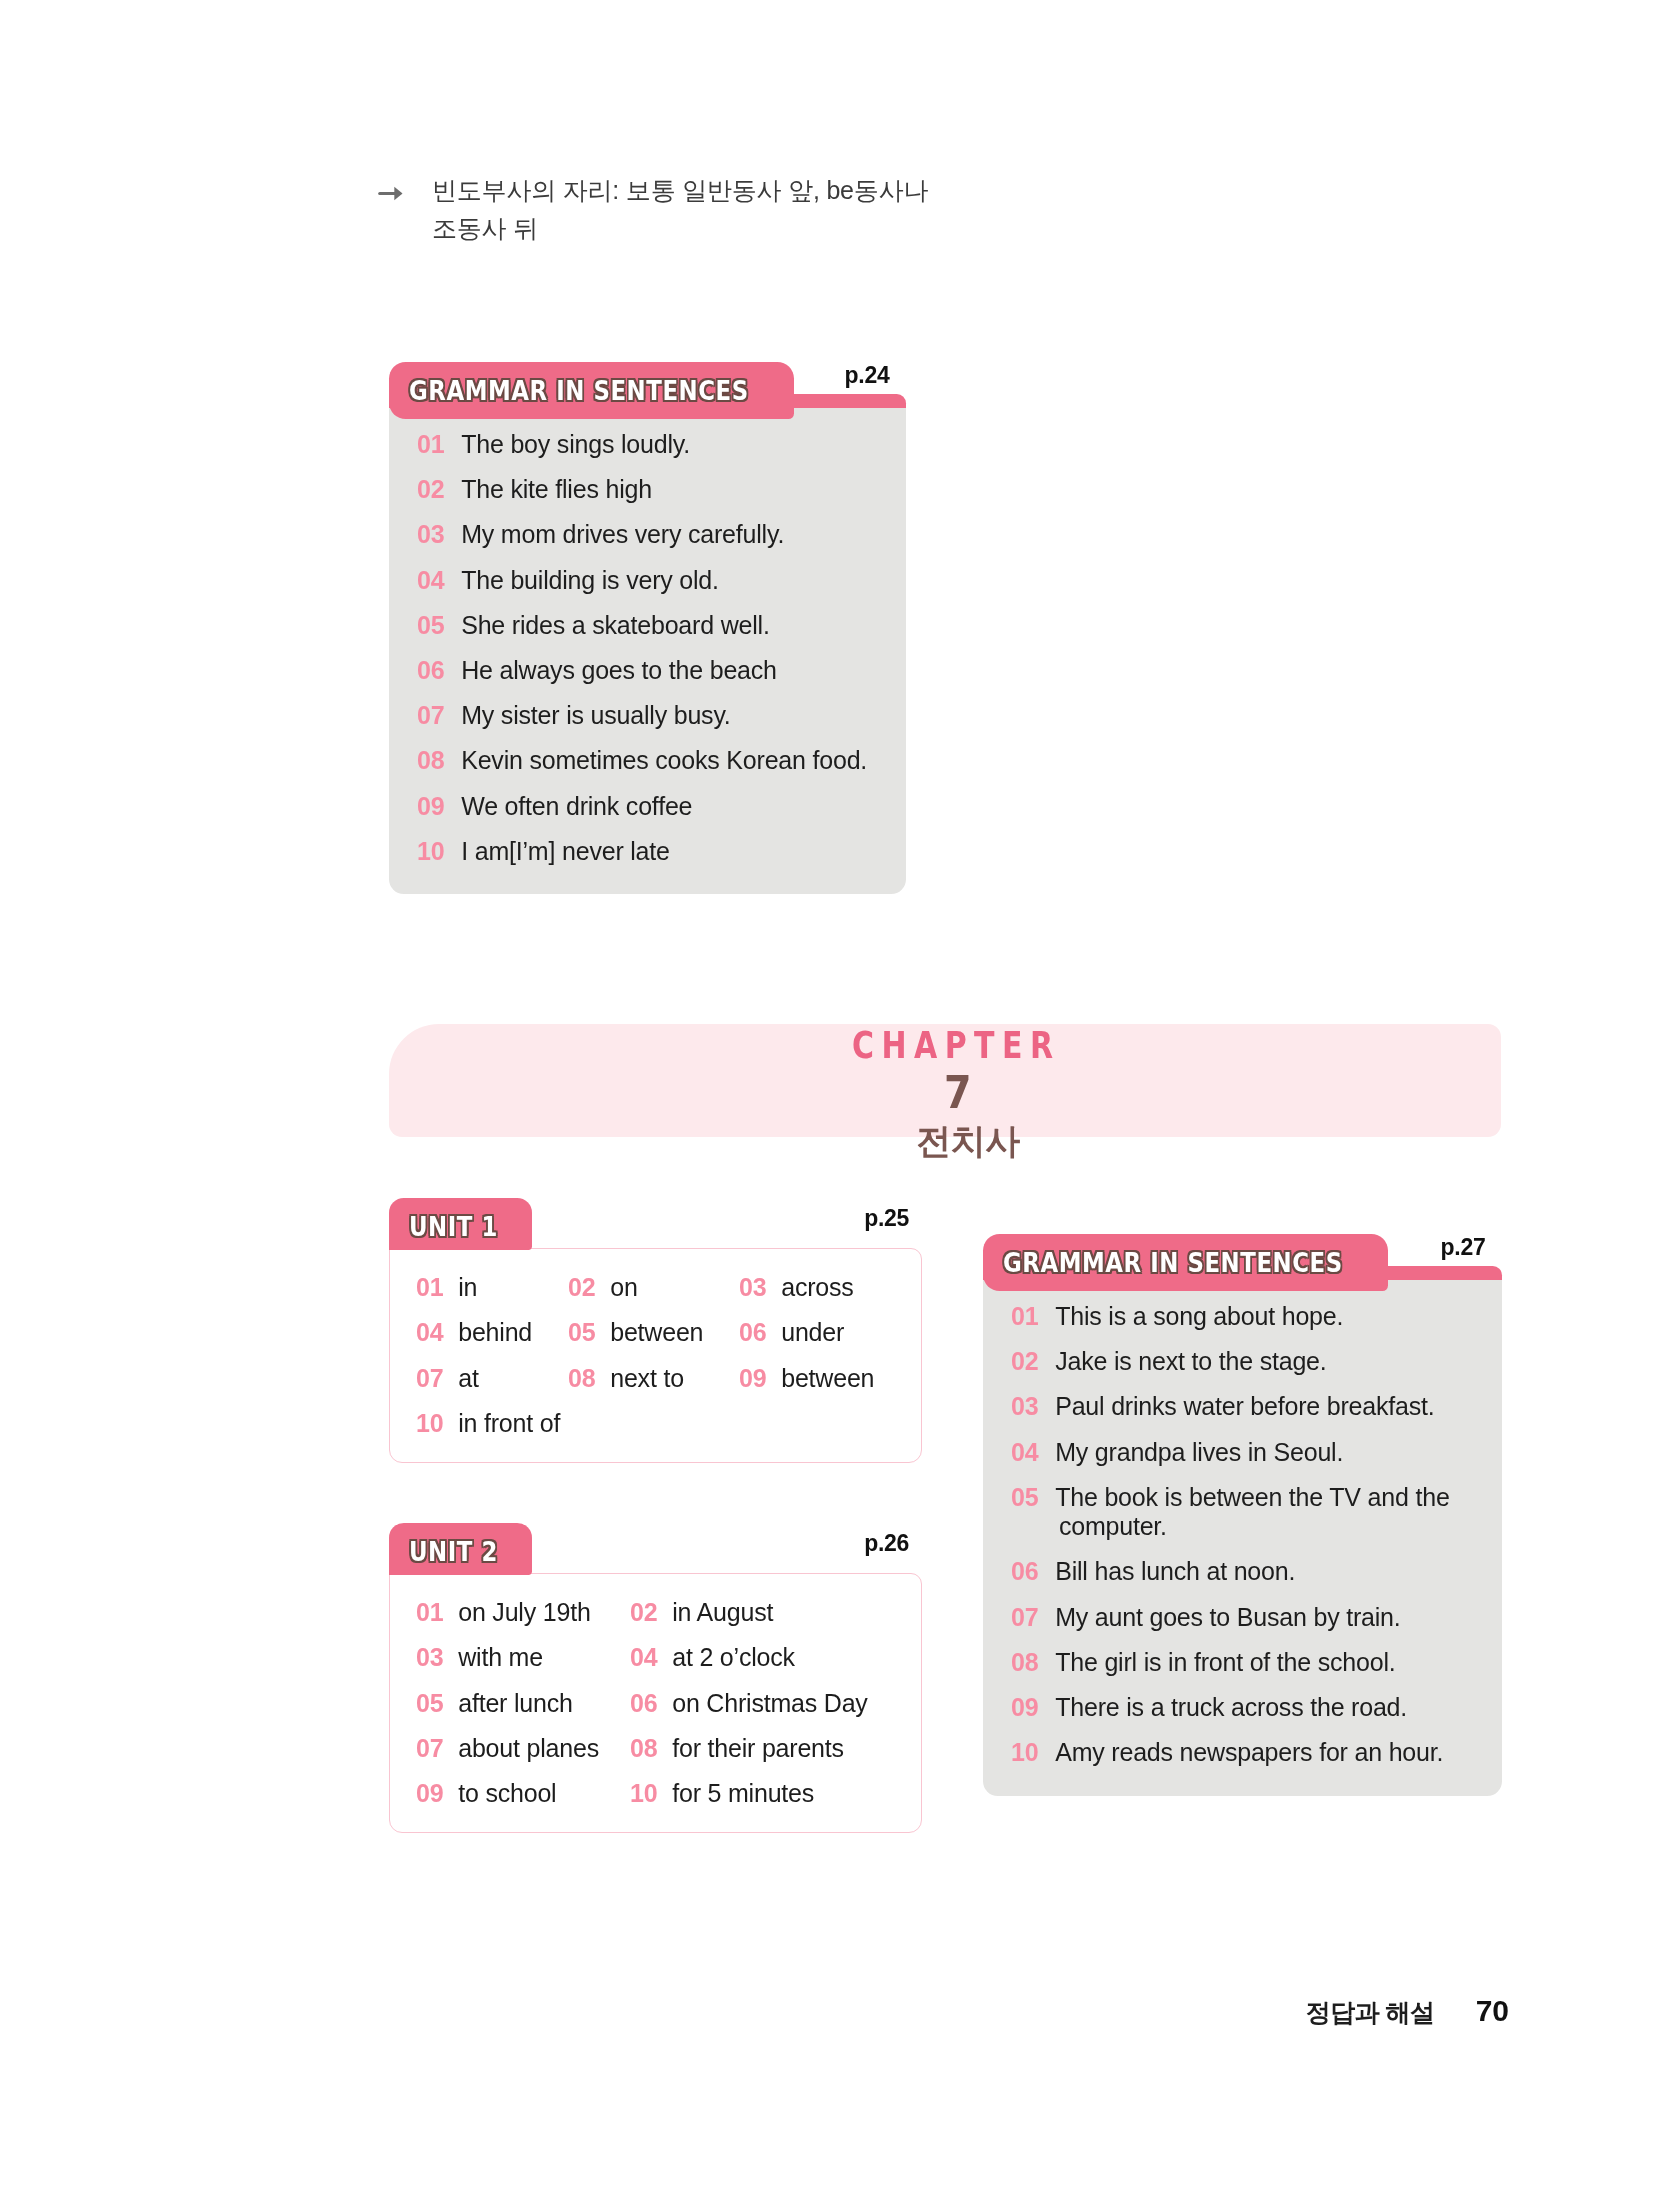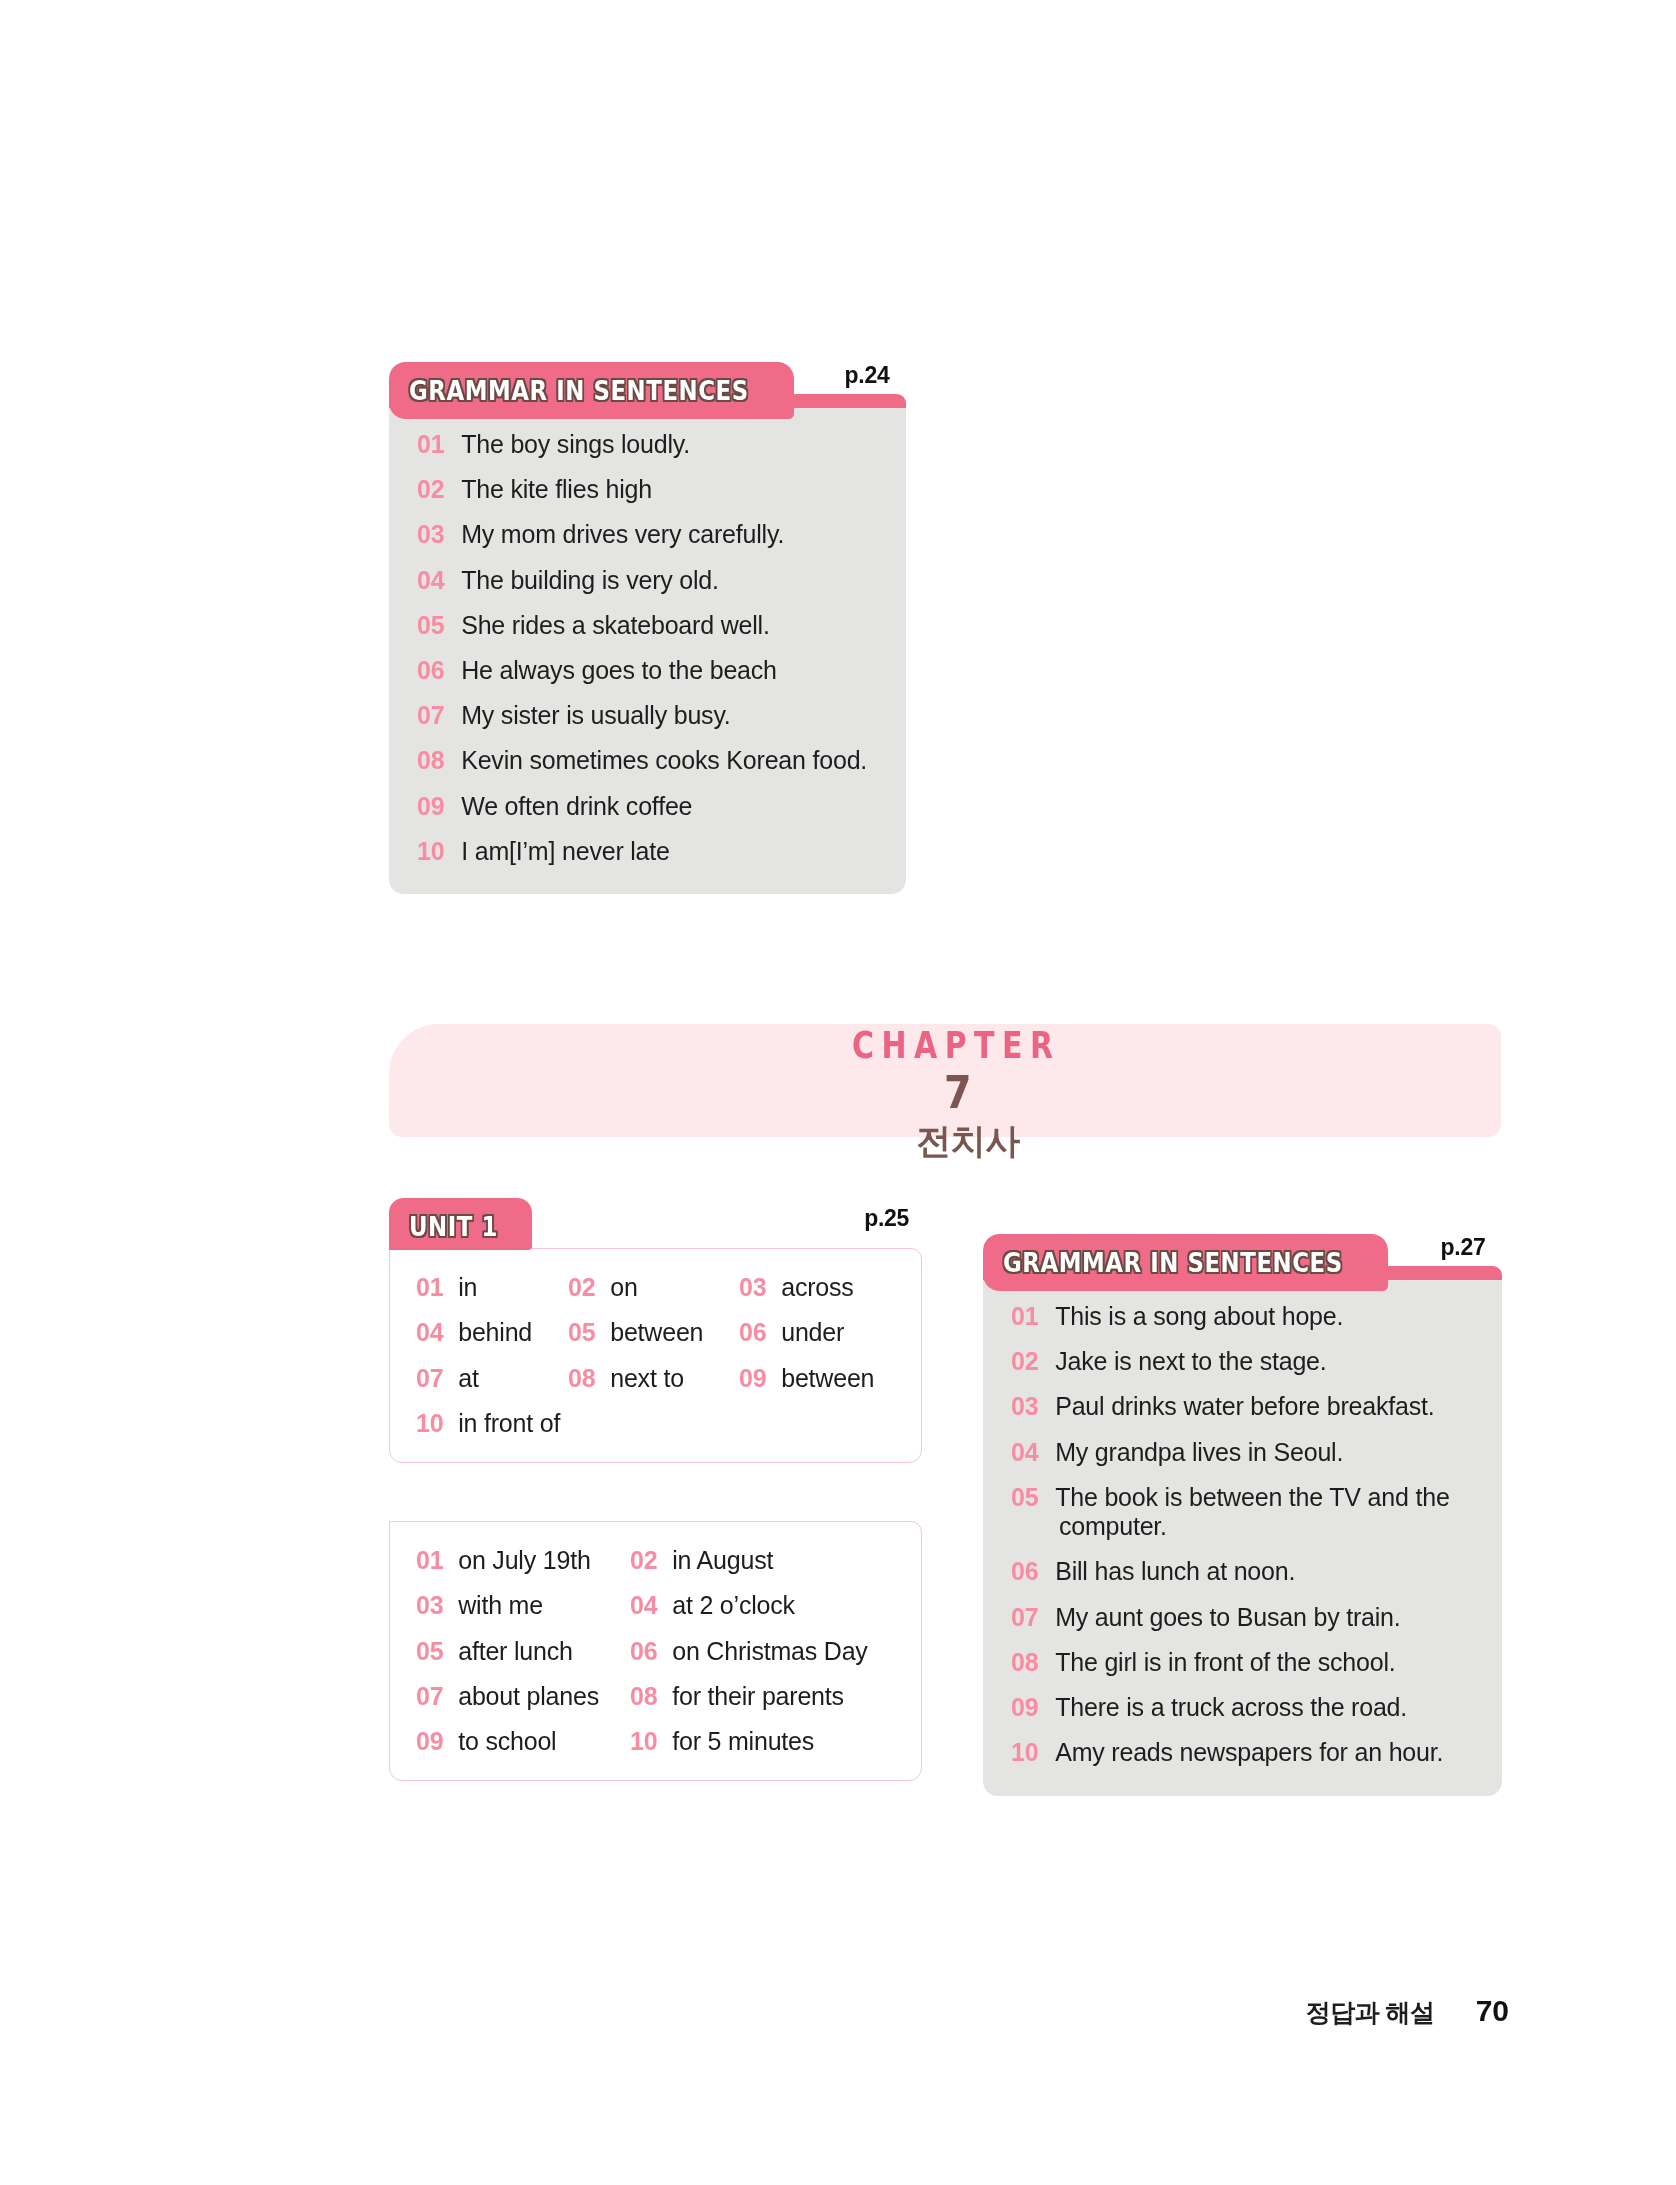--- a/index.html
+++ b/index.html
@@ -248,20 +248,30 @@
     font-size: 30px;
     font-weight: 700;
     color: #111111;
   }
 </style>
 </head>
 <body>
 
 <div class="page">
 
+  <div class="note">
+    <span class="arrow">
+      <svg width="31" height="31" viewBox="0 0 34 34" aria-hidden="true">
+        <path d="M3 17 H25" stroke="#6d6d6d" stroke-width="3.4" fill="none" stroke-linecap="round"></path>
+        <path d="M19 9.5 L28 17 L19 24.5 Z" fill="#6d6d6d"></path>
+      </svg>
+    </span>
+    <div class="note-text">빈도부사의 자리: 보통 일반동사 앞, be동사나
+조동사 뒤</div>
+  </div>
 
   <div class="tabcard" style="left:389px; top:351px; width:517px;">
     <div class="tab-row">
       <div class="tab-base"></div>
       <div class="tab">
         <span class="tab-label">GRAMMAR IN SENTENCES</span>
       </div>
       <span class="page-ref">p.24</span>
     </div>
     <div class="body">
@@ -361,20 +371,26 @@
         </div>
         <div class="unit-item">
           <span class="ans-num">10</span>
           <span class="ans-txt">in front of</span>
         </div>
       </div>
     </div>
   </div>
 
   <div class="unitcard" style="left:389px; top:1523px; width:533px;">
+    <div class="tab-row">
+      <div class="tab">
+        <span class="tab-label">UNIT 2</span>
+      </div>
+      <span class="page-ref">p.26</span>
+    </div>
     <div class="body">
       <div class="unit-grid cols2">
         <div class="unit-item">
           <span class="ans-num">01</span>
           <span class="ans-txt">on July 19th</span>
         </div>
         <div class="unit-item">
           <span class="ans-num">02</span>
           <span class="ans-txt">in August</span>
         </div>

